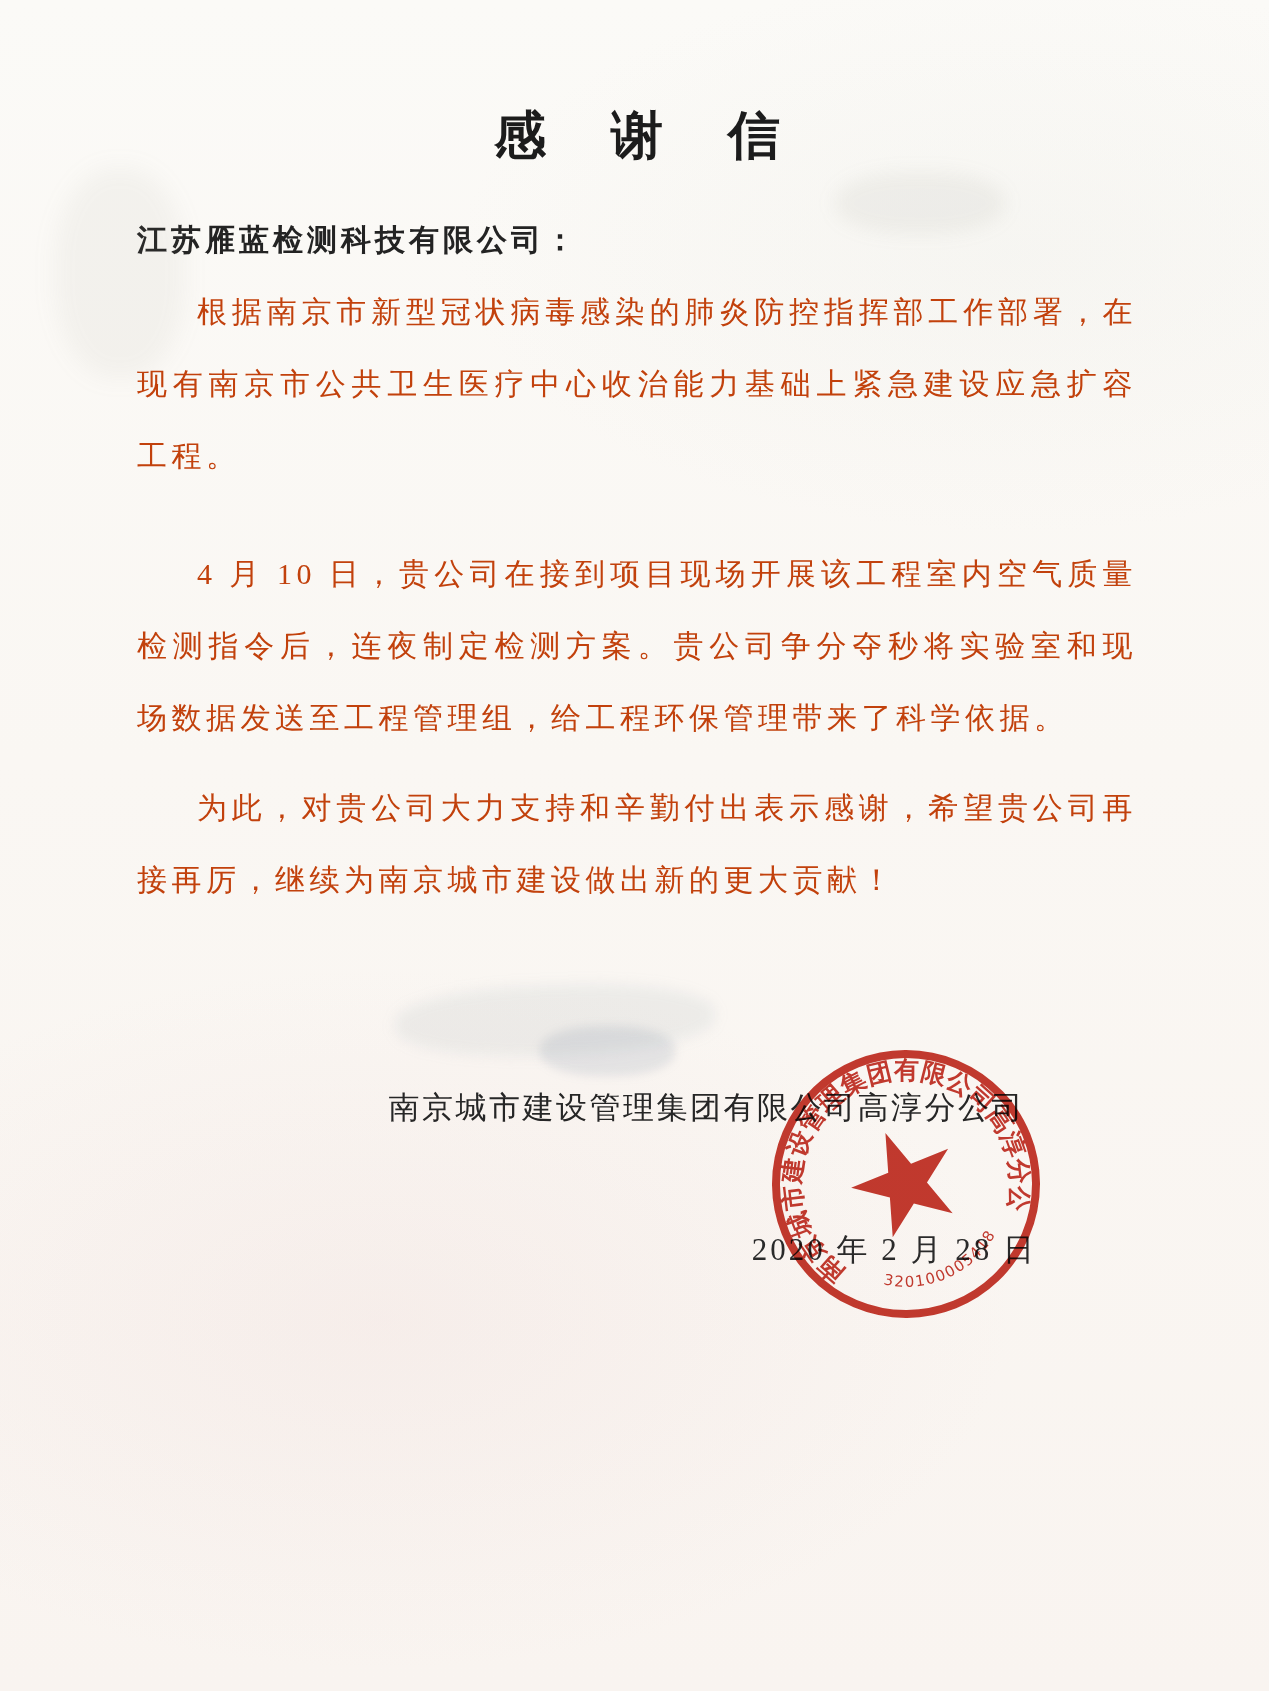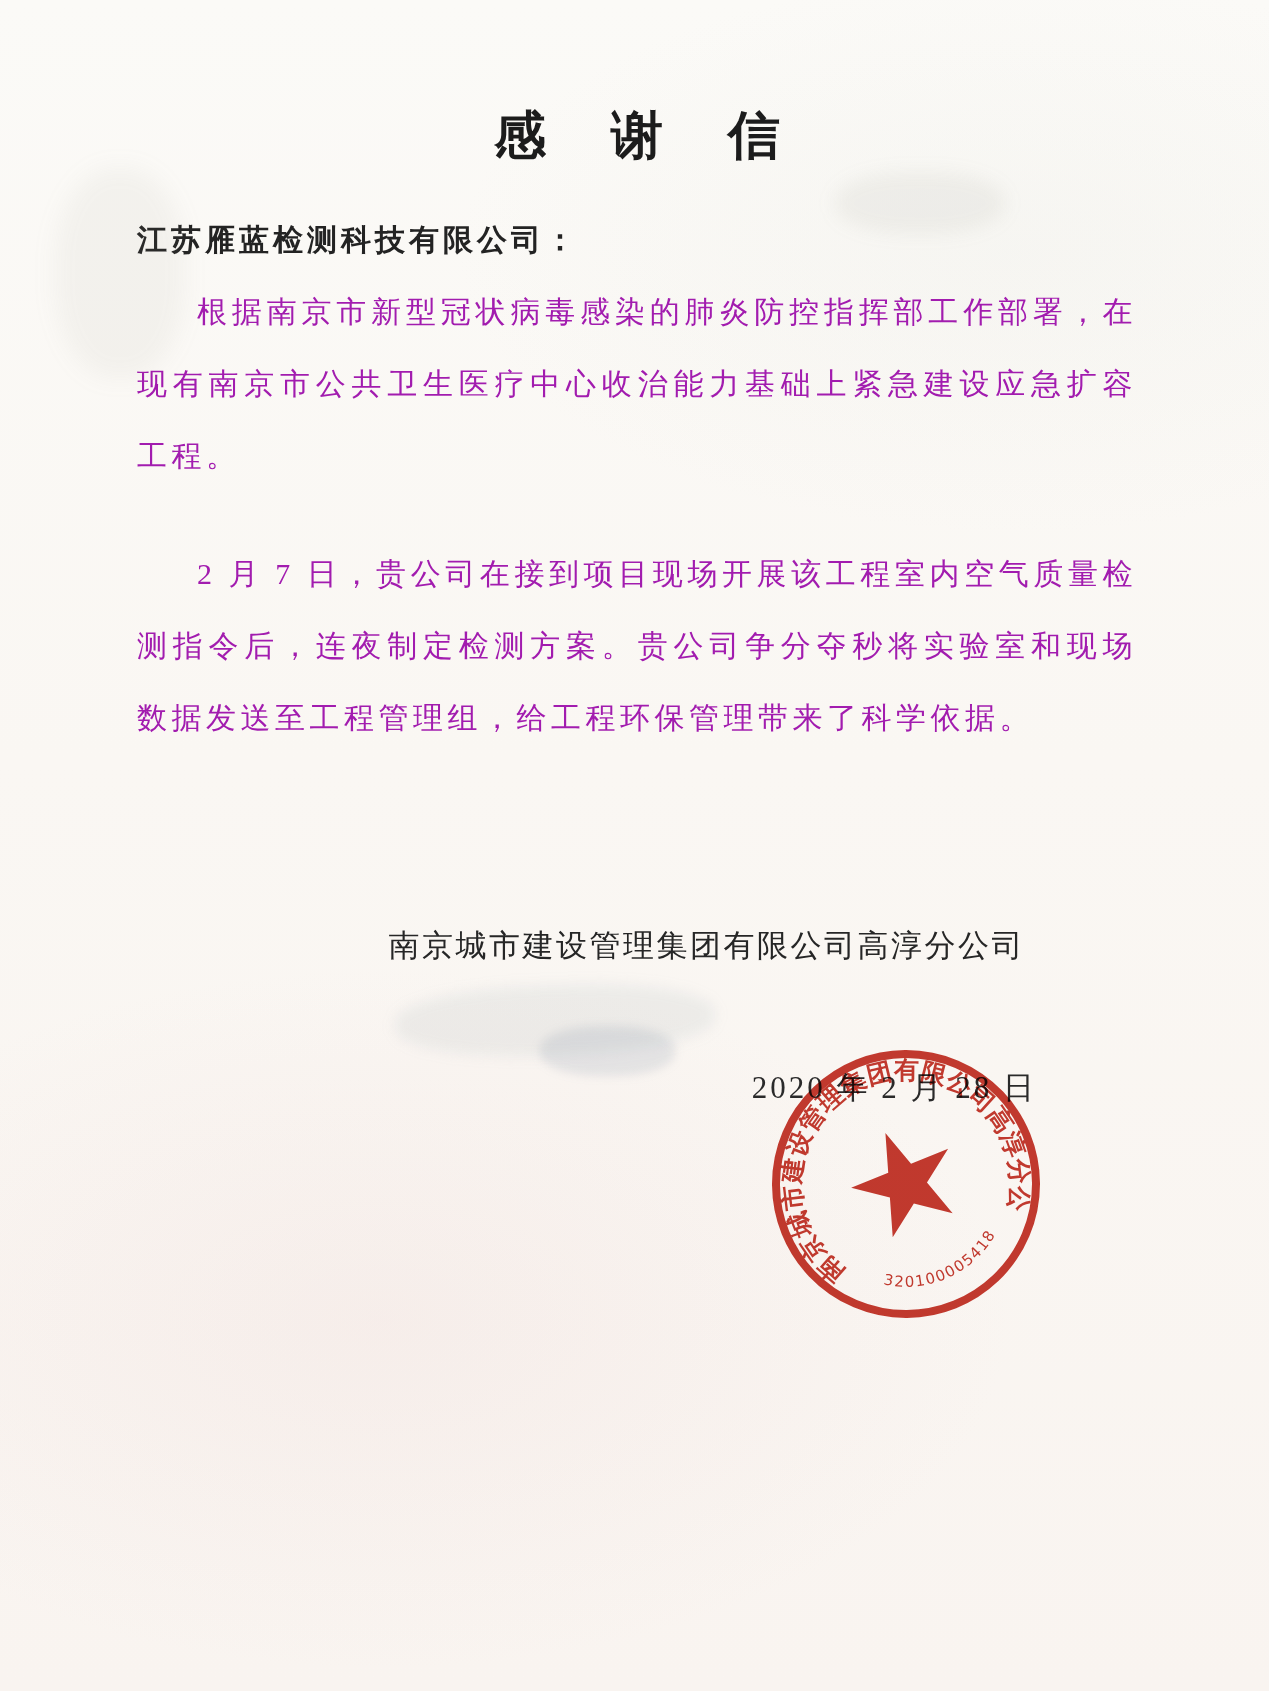--- a/index.html
+++ b/index.html
@@ -36,21 +36,21 @@
     letter-spacing: 4px;
     font-weight: bold;
   }
   .para {
     font-size: 30px;
     line-height: 72px;
     letter-spacing: 4.5px;
     text-indent: 2em;
     text-align: justify;
     text-justify: inter-character;
-    color: #a21caf;
+    color: #c2410c;
   }
   .para.p2 { margin-top: 46px; }
   .para.p3 { margin-top: 18px; }
   .signature {
     margin-top: 156px;
     font-size: 31px;
     line-height: 72px;
     letter-spacing: 2.5px;
     text-align: right;
     padding-right: 112px;
@@ -101,21 +101,22 @@
 </head>
 <body>
 
 <div class="page">
 
   <h1 class="title">感 谢 信</h1>
 
   <p class="salutation">江苏雁蓝检测科技有限公司：</p>
 
   <p class="para p1">根据南京市新型冠状病毒感染的肺炎防控指挥部工作部署，在现有南京市公共卫生医疗中心收治能力基础上紧急建设应急扩容工程。</p>
-  <p class="para p2">2 月 7 日，贵公司在接到项目现场开展该工程室内空气质量检测指令后，连夜制定检测方案。贵公司争分夺秒将实验室和现场数据发送至工程管理组，给工程环保管理带来了科学依据。</p>
+  <p class="para p2">4 月 10 日，贵公司在接到项目现场开展该工程室内空气质量检测指令后，连夜制定检测方案。贵公司争分夺秒将实验室和现场数据发送至工程管理组，给工程环保管理带来了科学依据。</p>
+  <p class="para p3">为此，对贵公司大力支持和辛勤付出表示感谢，希望贵公司再接再厉，继续为南京城市建设做出新的更大贡献！</p>
 
   <div class="signature">南京城市建设管理集团有限公司高淳分公司</div>
 
   <div class="date">2020 年 2 月 28 日</div>
 
   <div class="seal">
     <svg viewBox="0 0 280 280">
       <defs>
         <path id="arcTop" d="M 52,198 A 105.4,105.4 0 1 1 228,198" fill="none"></path>
         <path id="arcBottom" d="M 78,222 A 102.8,102.8 0 0 0 202,222" fill="none"></path>

